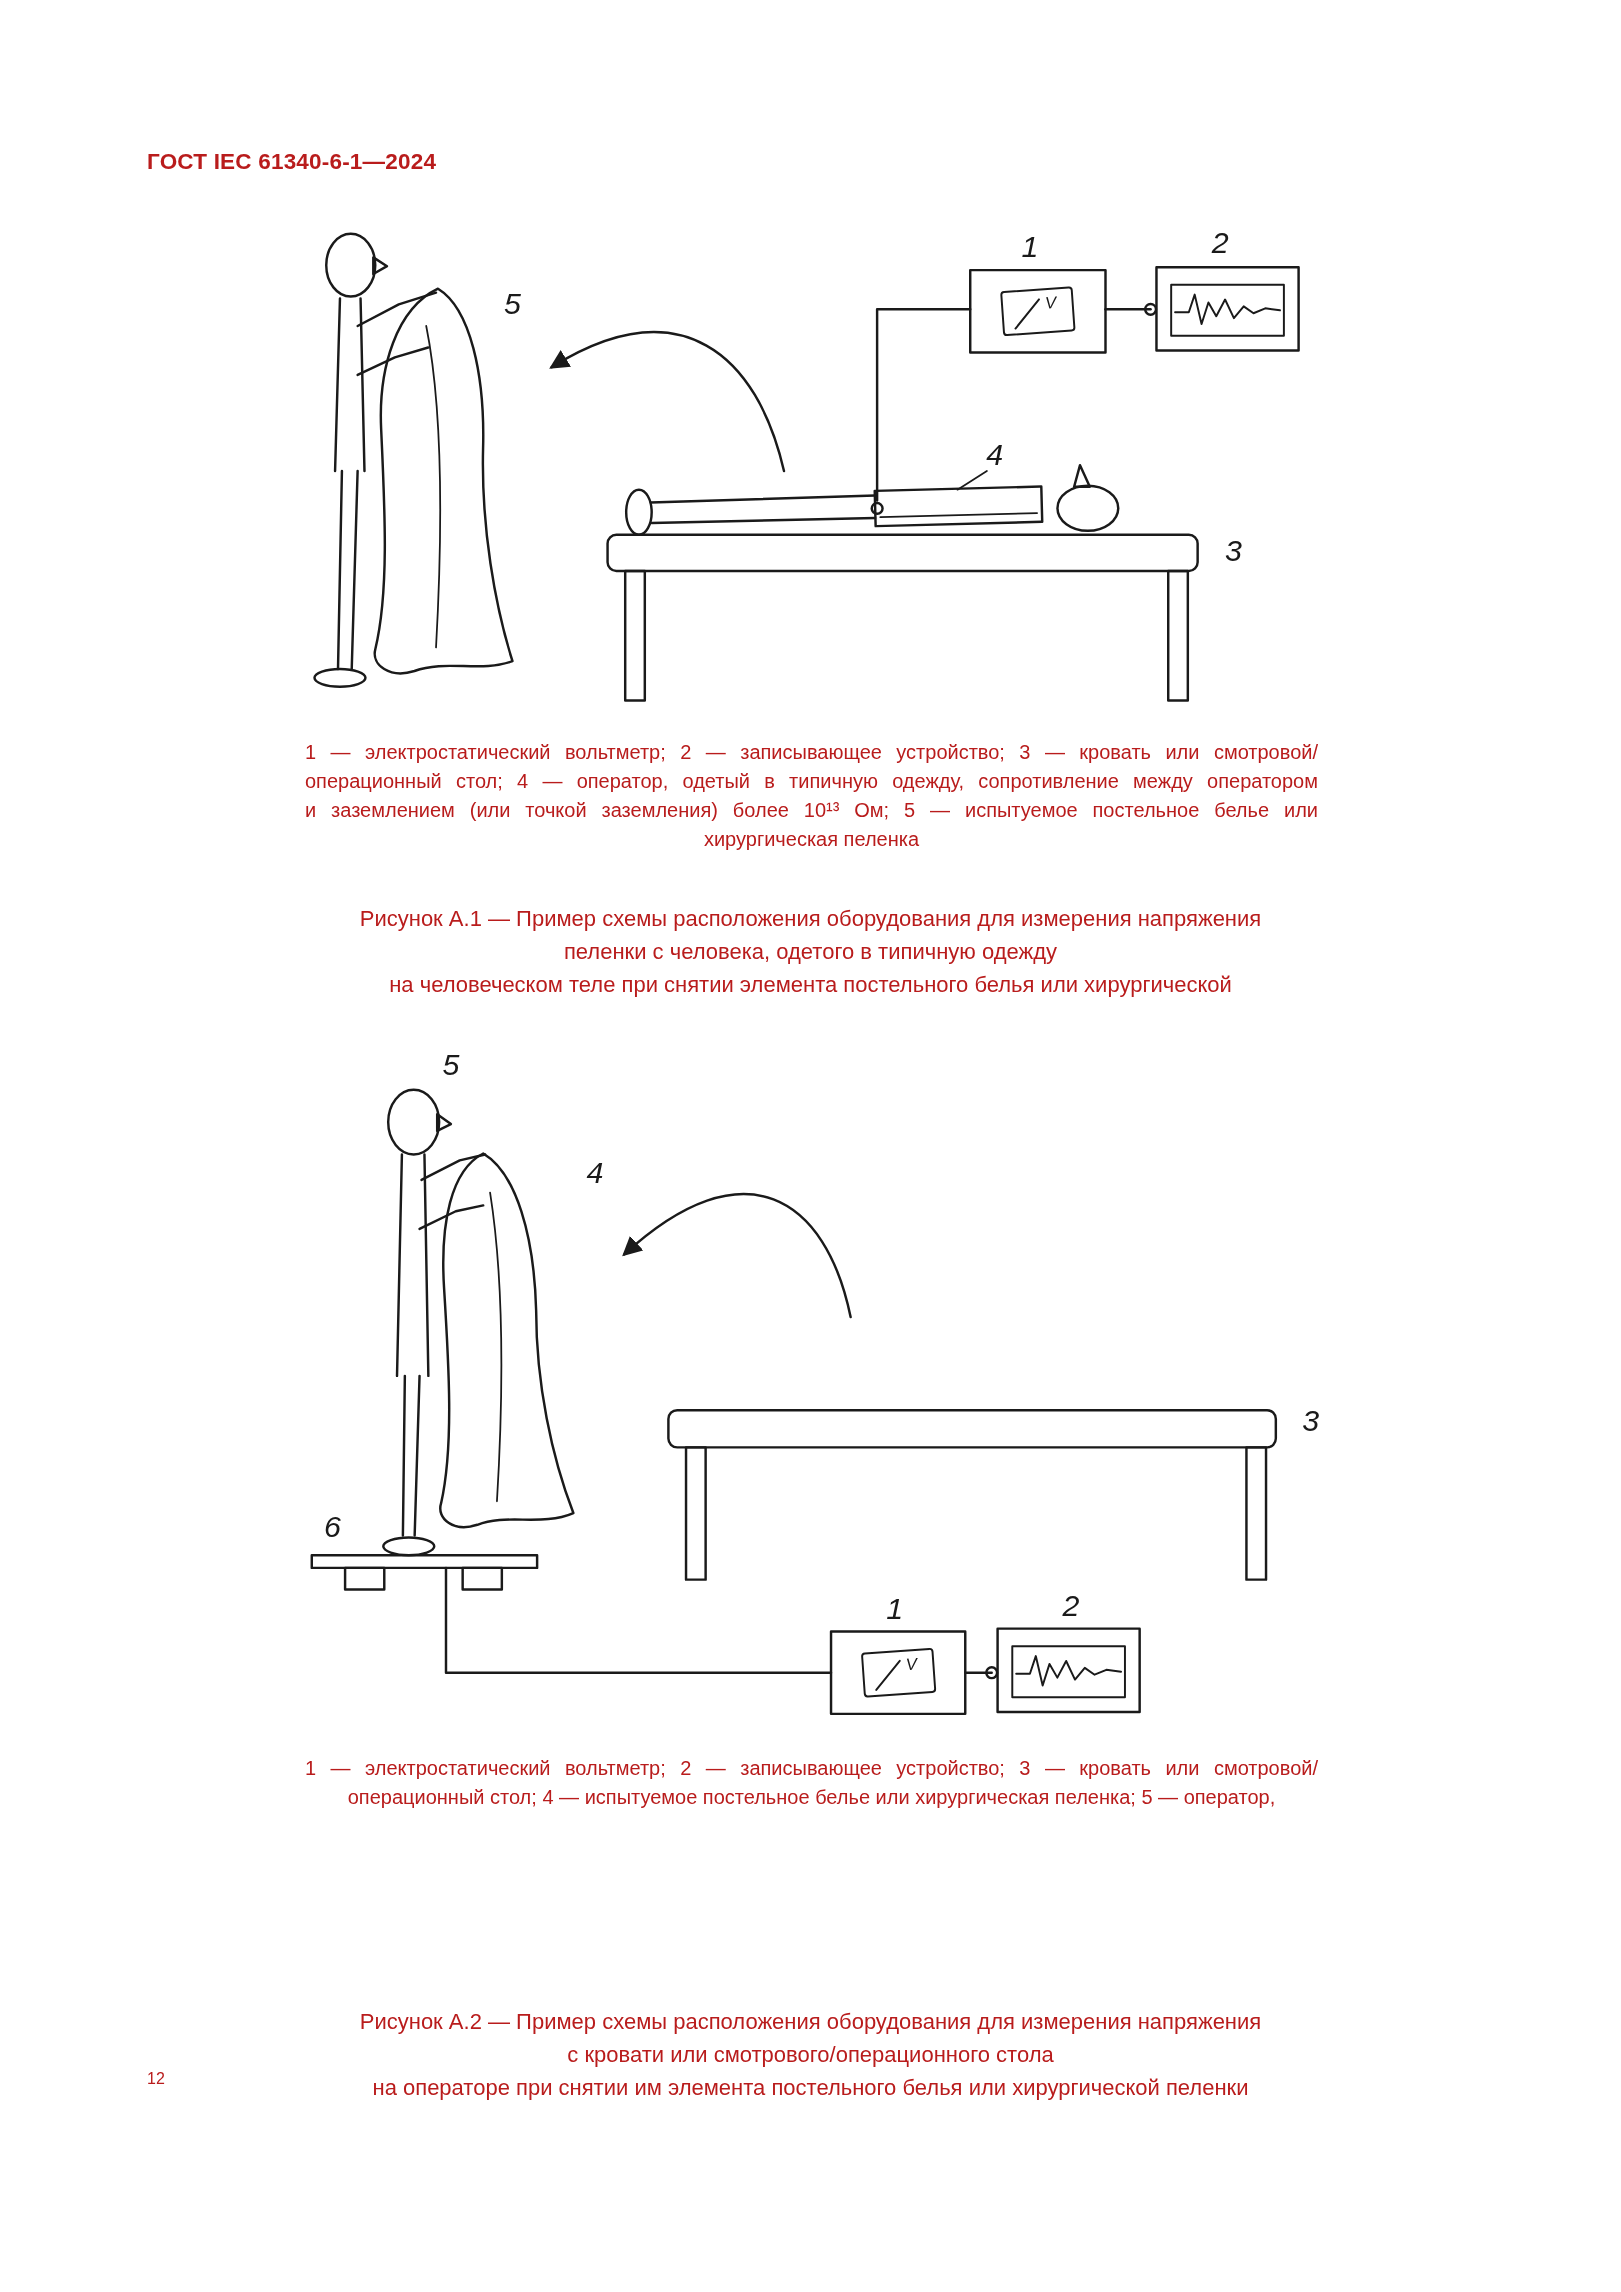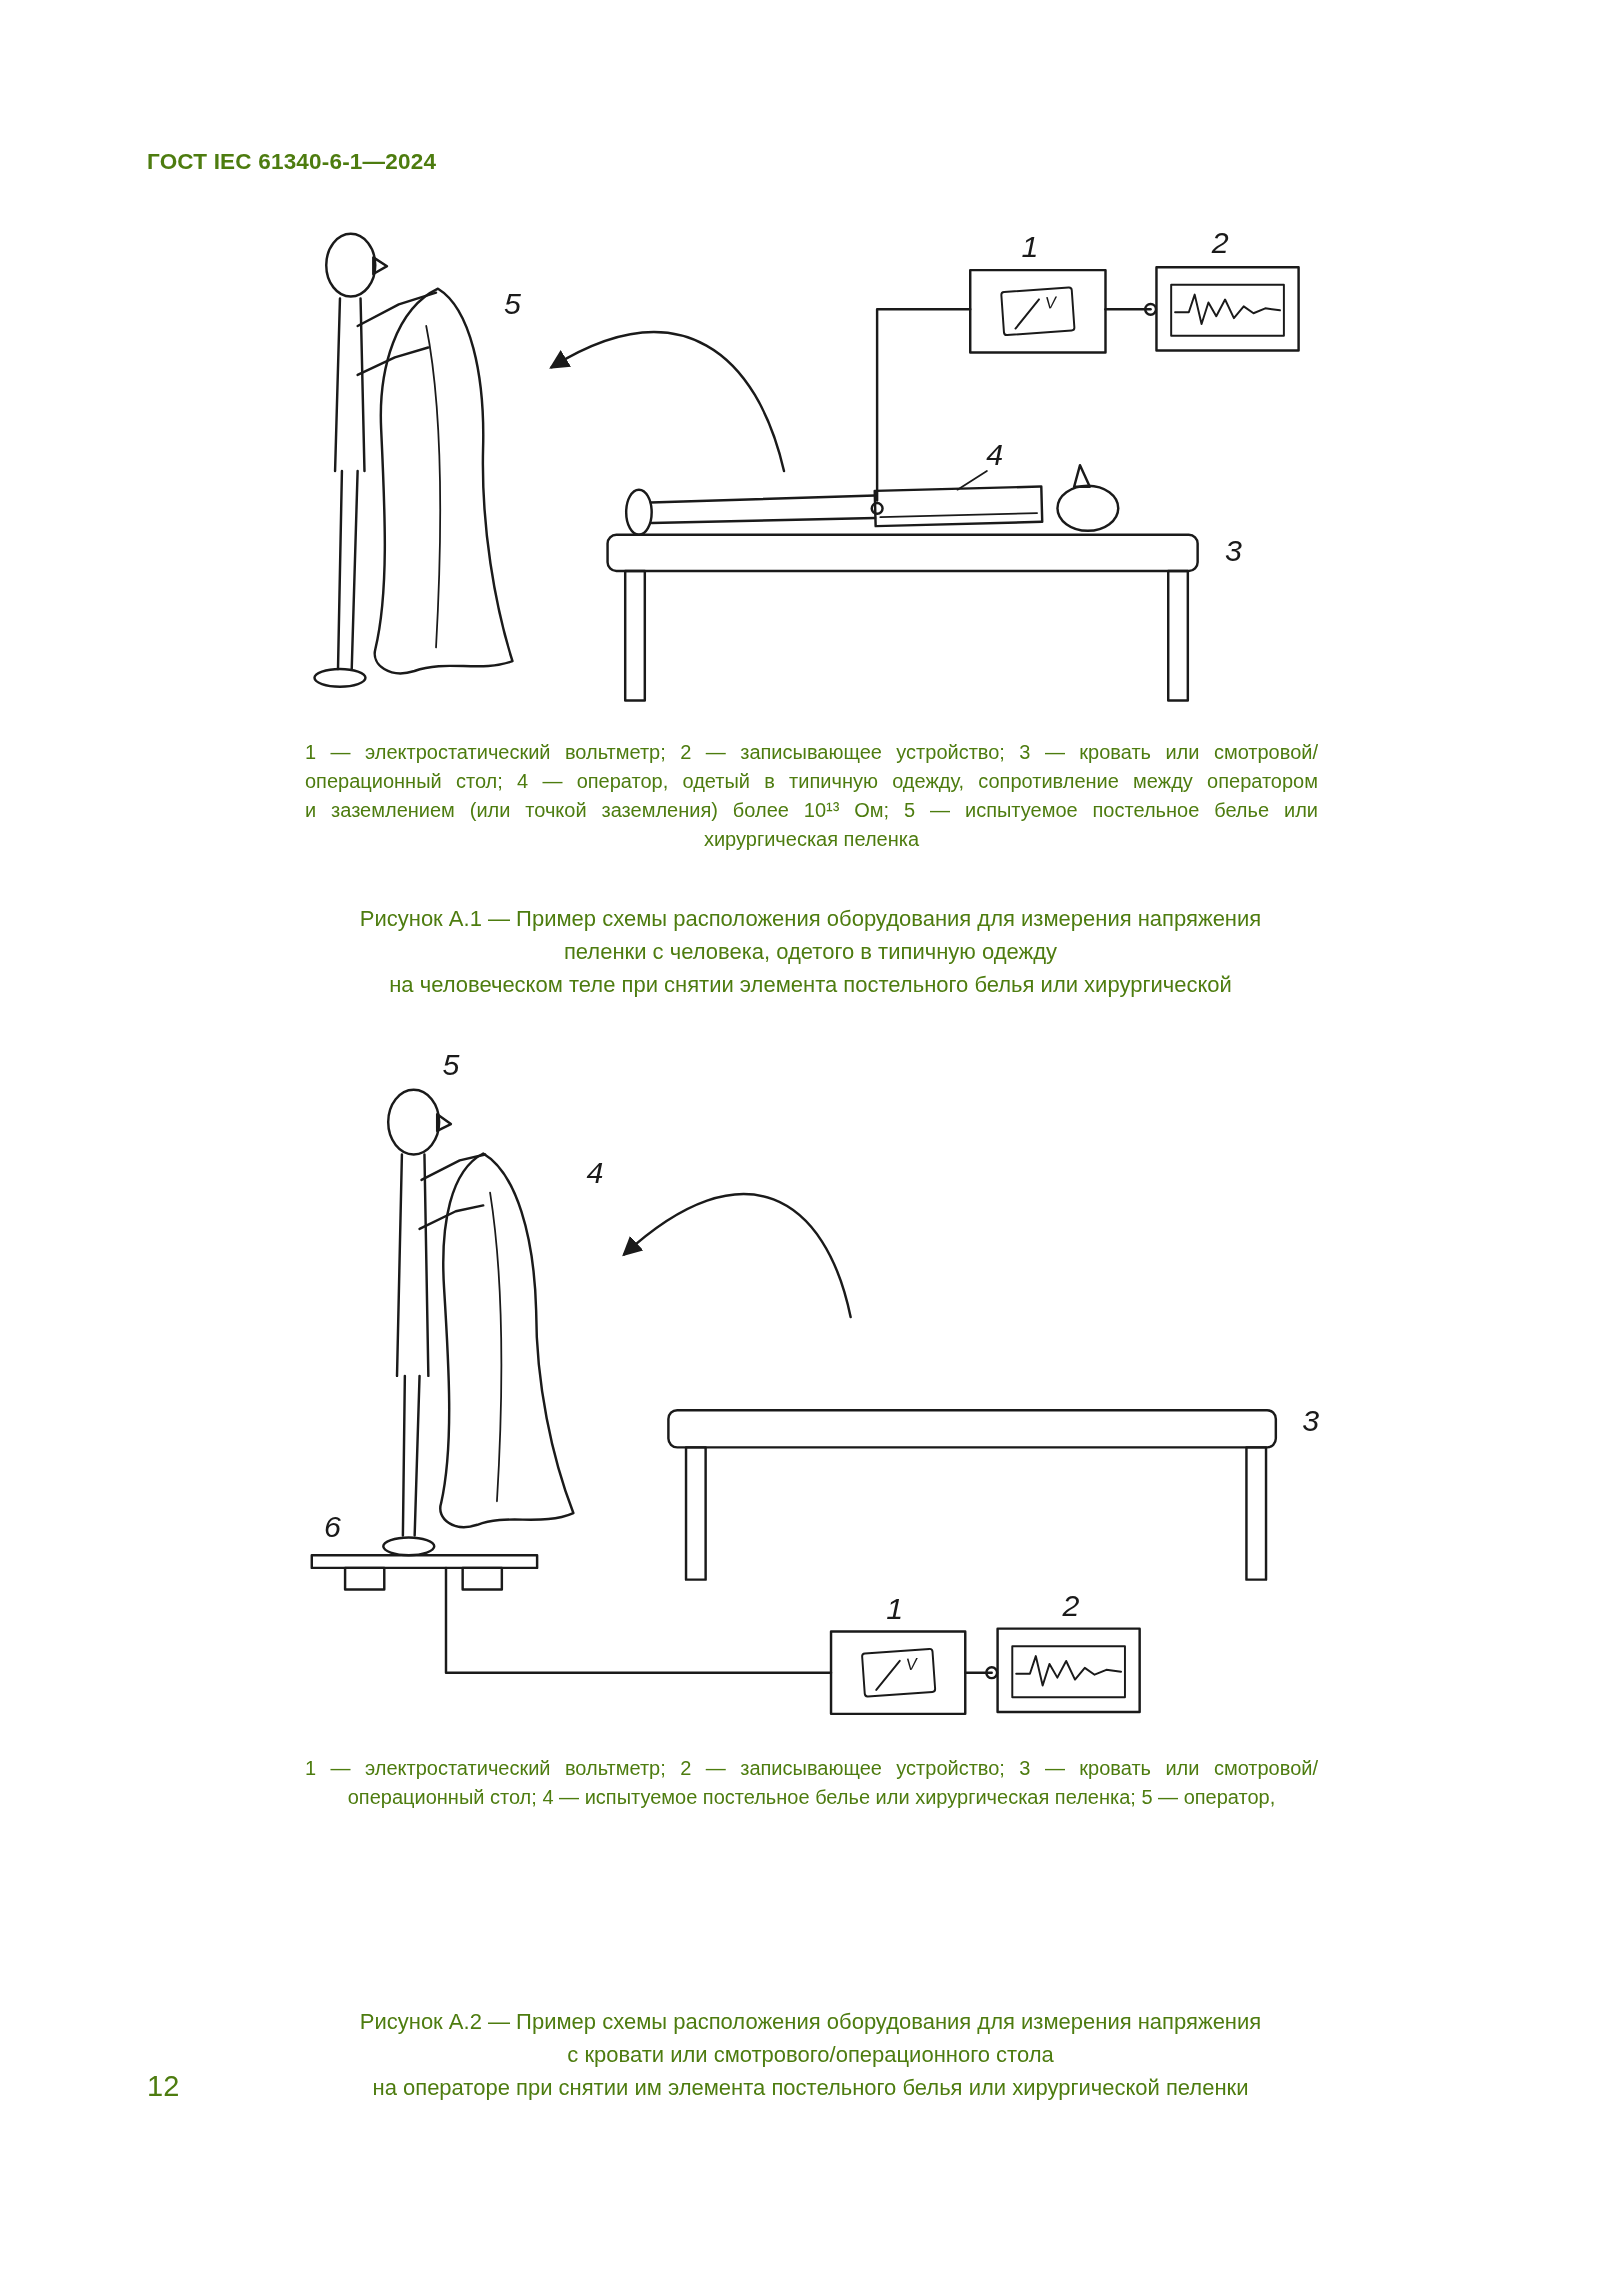--- a/index.html
+++ b/index.html
@@ -1,35 +1,35 @@
 <!DOCTYPE html>
 <html><head>
 <meta charset="utf-8">
 <style>
   * { margin:0; padding:0; box-sizing:border-box; }
   html, body { background:#e9e9e9; }
   .page {
     position:relative; width:1621px; height:2293px; margin:0 auto;
-    background:#ffffff; color:#4d7c0f; overflow:hidden;
+    background:#ffffff; color:#b91c1c; overflow:hidden;
     font-family:"Liberation Sans","DejaVu Sans",sans-serif;
   }
   .header { position:absolute; left:147px; top:149px; font-size:22.5px; font-weight:bold; letter-spacing:0.2px; }
   .fig { position:absolute; }
   .fig1 { left:289px; top:218px; width:1039px; height:510px; }
   .fig2 { left:289px; top:1031px; width:1039px; height:725px; }
   .legend { position:absolute; left:305px; width:1013px; font-size:20px; line-height:29px; }
   .legend1 { top:738px; }
   .legend2 { top:1754px; }
   .legend-line { text-align:justify; text-align-last:justify; }
   .legend-line:last-child { text-align-last:center; }
   .caption { position:absolute; left:147px; width:1327px; font-size:22px; line-height:33px;margin-top:28px; }
   .caption1 { top:874px; }
   .caption2 { top:1977px; }
   .caption-line { text-align:center; }
-  .page-number { position:absolute; left:147px; top:2070px; font-size:29px;text-align:center; }
+  .page-number { position:absolute; left:147px; top:2070px; font-size:16px;text-align:center; }
   svg .stroke { fill:none; stroke:#1a1a1a; stroke-width:2.5; stroke-linecap:round; stroke-linejoin:round; }
   svg text.lbl { font-family:"Liberation Sans","DejaVu Sans",sans-serif; font-size:31px; font-style:italic; fill:#1a1a1a; stroke:none; }
   svg text.meterV { font-size:17px; }
 </style>
 </head>
 <body>
 
 <div class="page">
 
   <div class="header">ГОСТ IEC 61340-6-1—2024</div>

